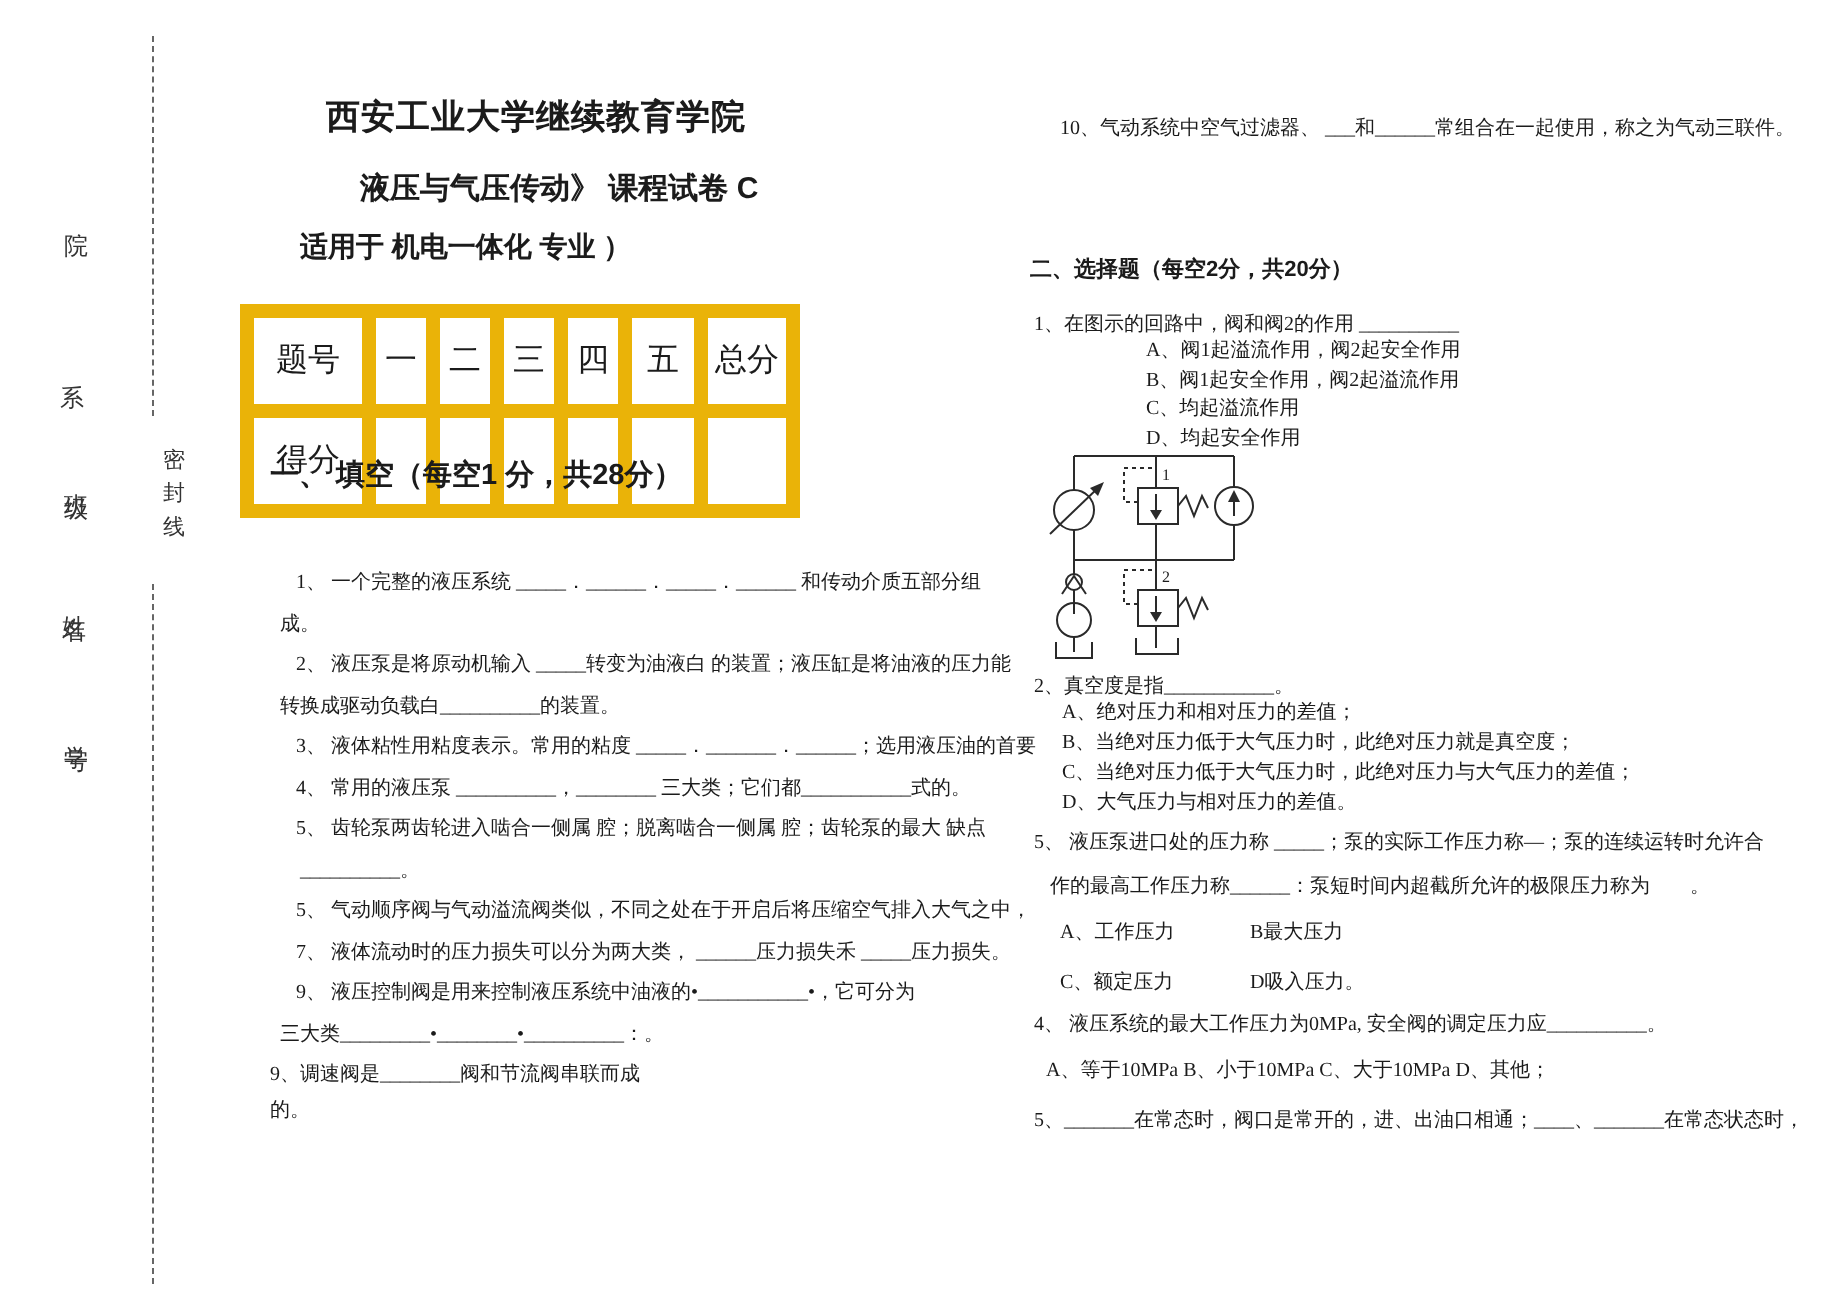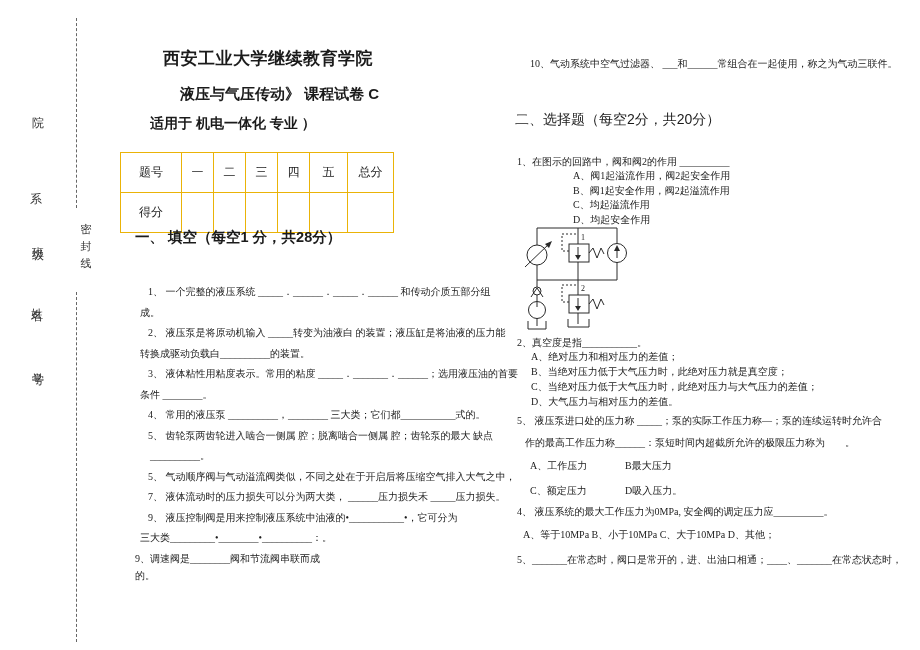--- a/index.html
+++ b/index.html
@@ -17,31 +17,31 @@
   
   .h-school { position:absolute; left:163px; top:47px; font-size:17px; font-weight:bold;
               font-family:"Liberation Sans","DejaVu Sans",sans-serif; letter-spacing:0.5px; }
   .h-course { position:absolute; left:180px; top:85px; font-size:15px; font-weight:bold;
               font-family:"Liberation Sans","DejaVu Sans",sans-serif; }
   .h-apply  { position:absolute; left:150px; top:115px; font-size:14px; font-weight:bold;
               font-family:"Liberation Sans","DejaVu Sans",sans-serif; }
 
   
   .score-table { position:absolute; left:120px; top:152px; border-collapse:collapse; }
-  .score-table td { border:1px solid #eab308; font-size:12px; text-align:center;
+  .score-table td { border:7px solid #eab308; font-size:16px; text-align:center;
                     height:28px; padding:11px 2px; }
   .score-table td.c0 { width:61px; }
   .score-table td.c  { width:32px; }
   .score-table td.c5 { width:38px; }
   .score-table td.c6 { width:46px; }
 
   
   .sec1-title { position:absolute; left:135px; top:228px; font-size:14.5px; font-weight:bold;
                 font-family:"Liberation Sans","DejaVu Sans",sans-serif; }
-  .sec2-title { position:absolute; left:515px; top:111px; font-size:14px; font-weight:normal;
+  .sec2-title { position:absolute; left:515px; top:127px; font-size:11px; font-weight:bold;
                 font-family:"Liberation Sans","DejaVu Sans",sans-serif; }
 
   
   .fill-col { position:absolute; left:135px; top:250px; width:380px; font-size:10px;margin-top:32px; }
   .fill-col .ln { height:20.5px; line-height:20.5px; white-space:nowrap; }
   .fill-col .qs   { padding-left:13px; }
   .fill-col .cont { padding-left:5px; }
   .fill-col .blank-ln { padding-left:15px; }
   .fill-col .tight { height:13px; line-height:13px; }
 
@@ -102,21 +102,20 @@
     </table>
 
   <div class="sec1-title">一、 填空（每空1 分，共28分）</div>
 
   <div class="fill-col">
     <div class="ln qs">1、 一个完整的液压系统 _____．______．_____．______ 和传动介质五部分组</div>
     <div class="ln cont">成。</div>
     <div class="ln qs">2、 液压泵是将原动机输入 _____转变为油液白 的装置；液压缸是将油液的压力能</div>
     <div class="ln cont">转换成驱动负载白__________的装置。</div>
     <div class="ln qs">3、 液体粘性用粘度表示。常用的粘度 _____．_______．______；选用液压油的首要</div>
-    <div class="ln cont">条件 ________。</div>
     <div class="ln qs">4、 常用的液压泵 __________，________ 三大类；它们都___________式的。</div>
     <div class="ln qs">5、 齿轮泵两齿轮进入啮合一侧属 腔；脱离啮合一侧属 腔；齿轮泵的最大 缺点</div>
     <div class="ln blank-ln">__________。</div>
     <div class="ln qs">5、 气动顺序阀与气动溢流阀类似，不同之处在于开启后将压缩空气排入大气之中，</div>
     <div class="ln qs">7、 液体流动时的压力损失可以分为两大类， ______压力损失禾 _____压力损失。</div>
     <div class="ln qs">9、 液压控制阀是用来控制液压系统中油液的•___________•，它可分为</div>
     <div class="ln cont">三大类_________•________•__________：。</div>
     <div class="ln">9、调速阀是________阀和节流阀串联而成</div>
     <div class="ln tight">的。</div>
   </div>

